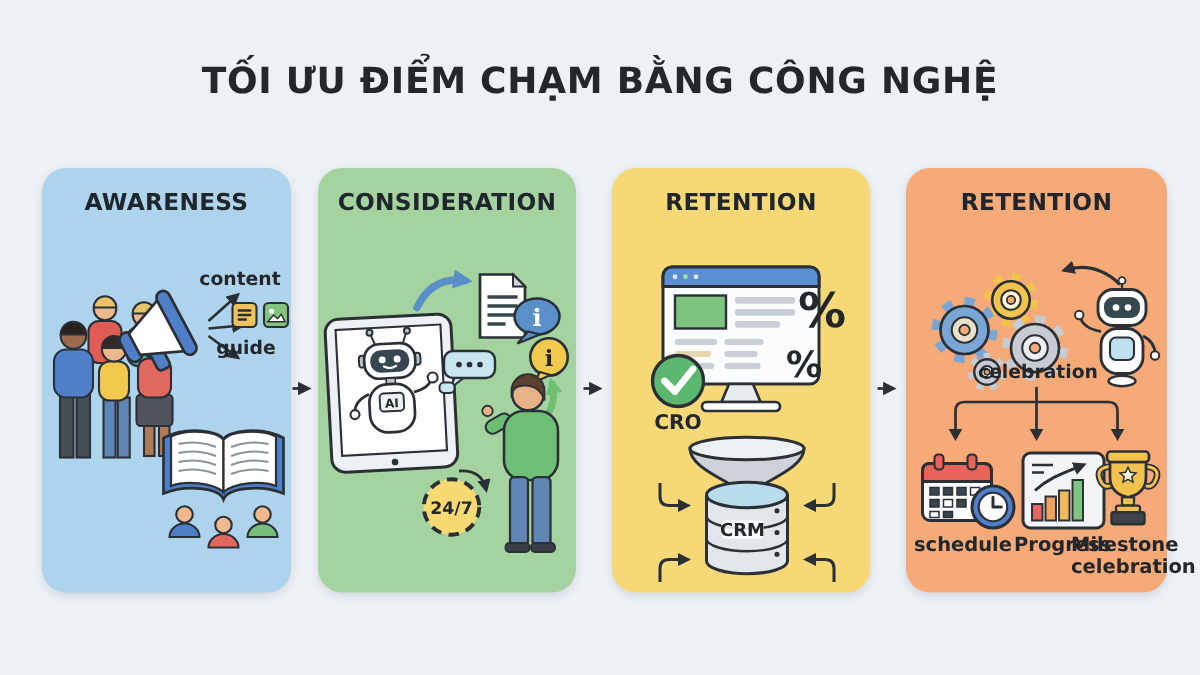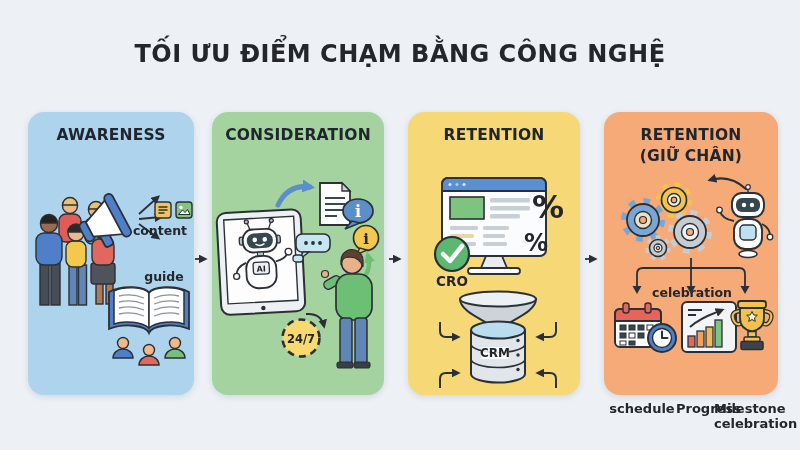--- a/index.html
+++ b/index.html
@@ -9,21 +9,21 @@
          font-weight:bold;letter-spacing:.5px;color:#23262b;}
   .panel{position:absolute;top:112px;height:283px;border-radius:16px;
          box-shadow:0 2px 6px rgba(40,60,90,.14);}
   .p-awareness{left:28px;width:166px;background:#aed3ec;}
   .p-consideration{left:212px;width:172px;background:#a5d3a0;}
   .p-conversion{left:408px;width:172px;background:#f6d976;}
   .p-retention{left:604px;width:174px;background:#f5aa77;}
   .hdr{position:absolute;top:13px;left:0;right:0;text-align:center;font-weight:bold;
        font-size:15.5px;line-height:1.35;color:#20262d;letter-spacing:.2px;}
   .abs{position:absolute;}
-  .lab{position:absolute;font-size:12.5px;font-weight:bold;color:#23262b;text-align:center;margin-top:45px;}
+  .lab{position:absolute;font-size:12.5px;font-weight:bold;color:#23262b;text-align:center;}
   .lab.sm{font-size:13px;line-height:1.18;}
   .flow{position:absolute;top:253px;}
   svg{display:block;overflow:visible;}
   svg text{font-family:"DejaVu Sans","Liberation Sans",sans-serif;}
   .serif{font-family:"DejaVu Serif","Liberation Serif",serif;}
 </style>
 </head>
 <body>
 
 <div class="stage">
@@ -285,21 +285,20 @@
         <circle cx="86" cy="37" r="1.7" fill="#2b3036"></circle>
         <circle cx="86" cy="51.5" r="1.7" fill="#2b3036"></circle>
       <rect x="49" y="29" width="28" height="12" rx="2.5" fill="#ffffff" opacity="0.85"></rect>
       <text x="63" y="39" font-size="12" font-weight="bold" fill="#23262b" text-anchor="middle">CRM</text>
     </svg>
   </section>
 
   <section class="panel p-retention">
     <div class="hdr">
       <div>RETENTION</div>
-      <div>(GIỮ CHÂN)</div>
     </div>
 
     <svg class="abs" style="left:12px;top:64px" width="104" height="94" viewBox="0 0 104 94">
       <g>
         <circle cx="58" cy="24" r="15" fill="none" stroke="#f2c44c" stroke-width="6" stroke-dasharray="5.5 6.3"></circle>
         <circle cx="58" cy="24" r="12.5" fill="#f2c44c" stroke="#2b3036" stroke-width="1.7"></circle>
         <circle cx="58" cy="24" r="6.5" fill="#fdf3d7" stroke="#2b3036" stroke-width="1.4"></circle>
         <circle cx="58" cy="24" r="2.8" fill="#f5aa77" stroke="#2b3036" stroke-width="1.2"></circle>
       </g>
       <g>

